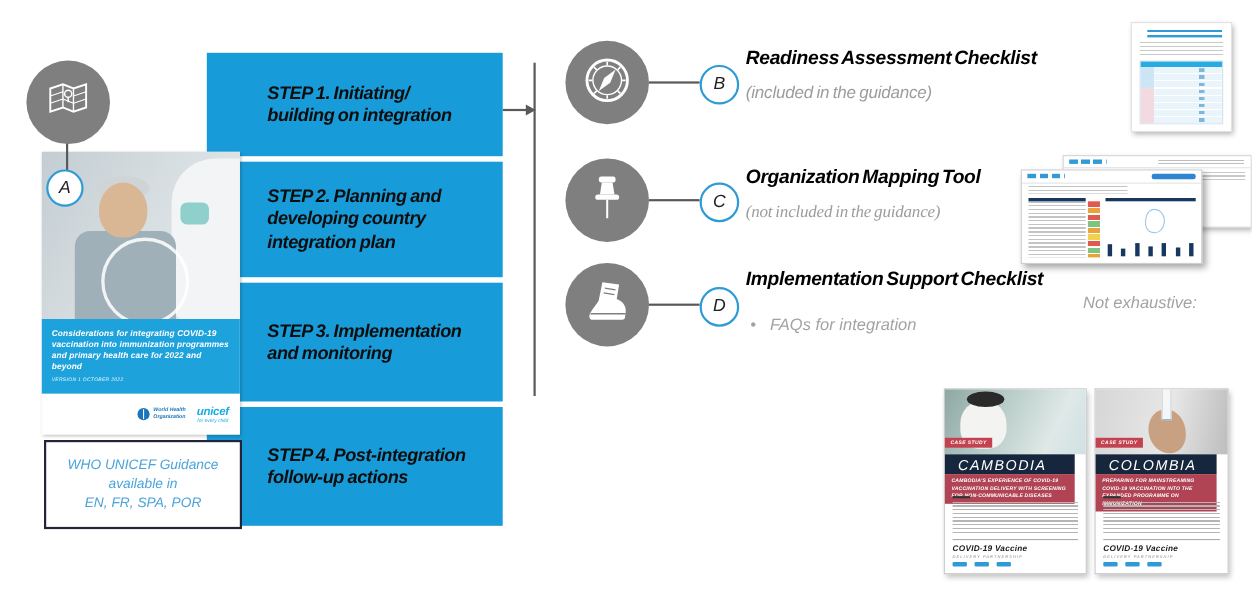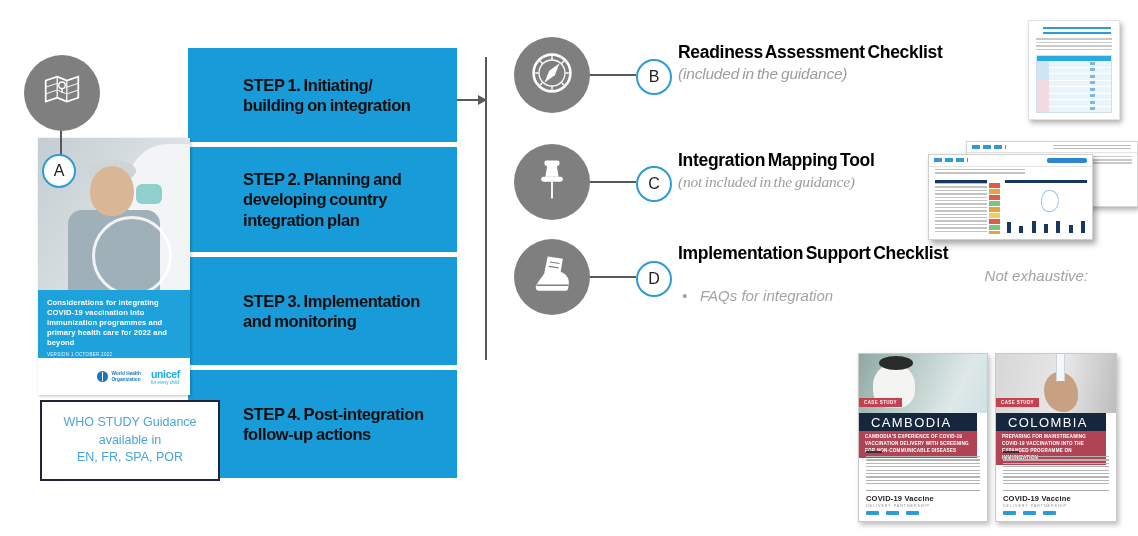--- a/index.html
+++ b/index.html
@@ -1,29 +1,29 @@
 <!DOCTYPE html>
 <html><head>
 <meta charset="utf-8">
 <style>
   html,body{margin:0;padding:0;background:#fff;}
   .canvas{position:relative;width:1138px;height:536px;background:#fff;overflow:hidden;
           font-family:"Liberation Sans",sans-serif;}
-  .abs{position:absolute;}
+  .abs{position:absolute;font-style:italic;}
 
   
   .map-circle{left:24px;top:55px;width:76px;height:76px;border-radius:50%;background:#7f7f7f;
               display:flex;align-items:center;justify-content:center;z-index:4;}
   .a-line{left:60px;top:128px;width:2px;height:30px;background:#595959;z-index:3;}
   .a-badge{left:42px;top:154px;width:30px;height:30px;border-radius:50%;background:#fff;
            border:2px solid #2e9bd6;display:flex;align-items:center;justify-content:center;
            font-size:16px;color:#222;z-index:6;}
 
   
-  .cover{left:38px;top:138px;width:152px;height:257px;background:#fff;z-index:2;
+  .cover{left:38px;top:138px;width:180px;height:257px;background:#fff;z-index:2;
          box-shadow:1px 1px 3px rgba(0,0,0,.25);}
   .cover-photo{position:absolute;left:0;top:0;width:100%;height:152px;overflow:hidden;
        background:linear-gradient(120deg,#c3cdd2 0%,#d6dde0 45%,#e7ecee 100%);}
   .cover-photo .head{position:absolute;left:52px;top:28px;width:44px;height:50px;border-radius:50% 50% 46% 46%;
        background:#d9b795;}
   .cover-photo .hair{position:absolute;left:50px;top:22px;width:48px;height:22px;border-radius:50%;background:#cfd4d6;}
   .cover-photo .shirt{position:absolute;left:30px;top:72px;width:92px;height:80px;border-radius:14px 14px 0 0;
        background:#9fb0b9;}
   .cover-photo .nurse{position:absolute;right:-18px;top:6px;width:80px;height:150px;border-radius:40px 0 0 20px;
        background:#f2f4f5;}
@@ -33,21 +33,21 @@
   .cover-band{position:absolute;left:0;top:152px;width:100%;height:68px;background:#1ea2dc;
        box-sizing:border-box;padding:8px 8px 0 9px;}
   .cover-title{color:#fff;font-weight:bold;font-size:7.6px;line-height:1.32;letter-spacing:.1px;}
   .cover-version{color:#e9f7ff;font-size:4.5px;margin-top:4px;letter-spacing:.3px;}
   .cover-logos{position:absolute;left:0;top:220px;width:100%;height:37px;background:#fff;
        display:flex;align-items:center;justify-content:flex-end;gap:10px;box-sizing:border-box;padding:0 10px;}
   .who-wrap{display:flex;align-items:center;gap:3px;}
   .who-emblem{width:11px;height:11px;border-radius:50%;background:#1b75bb;position:relative;}
   .who-emblem::after{content:"";position:absolute;left:5px;top:1px;width:1px;height:9px;background:#fff;}
   .who-text{font-size:4.8px;color:#1b75bb;font-weight:bold;line-height:1.15;}
-  .unicef-wrap{text-align:left;}
+  .unicef-wrap{text-align:center;}
   .unicef-word{font-size:10.5px;font-weight:bold;color:#1cabe2;letter-spacing:-.3px;}
   .unicef-tag{font-size:4.5px;color:#1cabe2;}
 
   
   .avail-box{left:40px;top:400px;width:176px;height:77px;background:#fff;border:2px solid #23233c;
        z-index:3;display:flex;flex-direction:column;align-items:center;justify-content:center;
        color:#4aa4da;font-size:12.5px;line-height:1.42;text-align:center;}
 
   
   .step{left:188px;width:269px;background:#189cd9;z-index:1;display:flex;align-items:center;
@@ -66,21 +66,21 @@
   .vline{left:485px;top:57px;width:2px;height:303px;background:#595959;}
 
   
   .tool-circle{left:514px;width:76px;height:76px;border-radius:50%;background:#7f7f7f;
         display:flex;align-items:center;justify-content:center;}
   .tool-line{left:590px;width:46px;height:2px;background:#595959;}
   .tool-badge{left:636px;width:32px;height:32px;border-radius:50%;background:#fff;
         border:2.5px solid #2e9bd6;display:flex;align-items:center;justify-content:center;
         font-size:16px;color:#222;}
   .tool-title{left:678px;font-size:17.5px;font-weight:bold;color:#000;letter-spacing:-.3px;word-spacing:-2px;}
-  .tool-sub{left:678px;font-size:15.5px;font-style:italic;color:#9c9c9c;letter-spacing:-.2px;word-spacing:-1px;}
+  .tool-sub{left:678px;font-size:15.5px;font-style:italic;color:#9c9c9c;letter-spacing:-.2px;word-spacing:-1px;margin-top:11px;}
   .d-note{left:678px;width:410px;font-size:15px;font-style:italic;color:#a3a3a3;line-height:20px;}
   .d-bullet-marker{display:inline-block;width:22px;padding-left:4px;box-sizing:border-box;}
 
   
   .tc{left:1028px;top:20px;width:90px;height:98px;background:#fff;border:1px solid #e2e2e2;
       box-shadow:2px 3px 5px rgba(0,0,0,.3);}
   .tc-title{position:absolute;left:14px;top:6px;right:8px;height:7px;
       background:repeating-linear-gradient(to bottom,#2e9bd6 0 2.5px,transparent 2.5px 5px);}
   .tc-para{position:absolute;left:7px;top:17px;right:7px;height:13px;
       background:repeating-linear-gradient(to bottom,#c9c9c9 0 1.5px,transparent 1.5px 3.6px);}
@@ -198,21 +198,21 @@
         </span>
       </div>
       <div class="unicef-wrap">
         <div class="unicef-word">unicef</div>
         <div class="unicef-tag">for every child</div>
       </div>
     </div>
   </div>
 
   <div class="abs avail-box">
-    <span>WHO STUDY Guidance</span>
+    <span>WHO UNICEF Guidance</span>
     <span>available in</span>
     <span>EN, FR, SPA, POR</span>
   </div>
 
   <div class="abs step step1">
     <div class="step-label">STEP 1. Initiating/ building on integration</div>
   </div>
   <div class="abs step step2">
     <div class="step-label">STEP 2. Planning and developing country integration plan</div>
   </div>
@@ -256,21 +256,21 @@
       <svg width="52" height="52" viewBox="0 0 48 48">
         <rect x="17" y="6" width="14" height="5" rx="2" fill="#fff"></rect>
         <path d="M19.5 11 h9 l1.6 10 h-12.2 z" fill="#fff"></path>
         <rect x="14" y="21" width="20" height="4.5" rx="2.2" fill="#fff"></rect>
         <line x1="24" y1="25.5" x2="24" y2="41" stroke="#fff" stroke-width="1.7"></line>
       </svg>
     </span>
   </div>
   <div class="abs tool-line" style="top:181px;"></div>
   <div class="abs tool-badge" style="top:166px;">C</div>
-  <div class="abs tool-title" style="top:150px;">Integration Mapping Tool</div>
+  <div class="abs tool-title" style="top:150px;">Organization Mapping Tool</div>
   <div class="abs tool-sub" style="top:173px;font-family:Liberation Serif, serif;">(not included in the guidance)</div>
 
   <div class="abs tool-circle" style="top:239px;">
     <span>
       <svg width="52" height="52" viewBox="0 0 48 48">
         <path d="M20 7 L34 9 L32 21 C38 23.5 40 27.5 39.5 32 L39 36 C39 37.5 38 38.5 36.5 38.5 L12 38.5 C9.5 38.5 8.5 36.5 9.3 34 C11.5 29 15 26 16.8 22.5 Z" fill="#fff"></path>
         <path d="M10 33.5 L39.3 33.5" stroke="#7f7f7f" stroke-width="1.3"></path>
         <path d="M22 12 L31 13.4 M21 16 L30 17.4" stroke="#7f7f7f" stroke-width="1.1"></path>
       </svg>
     </span>

